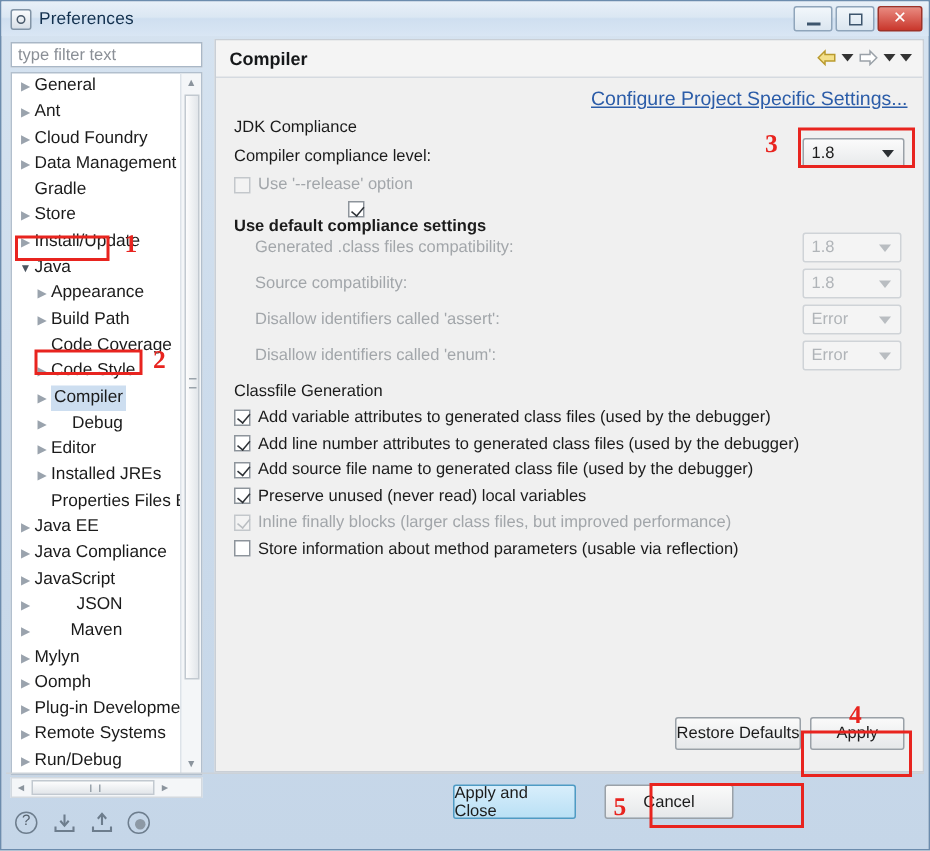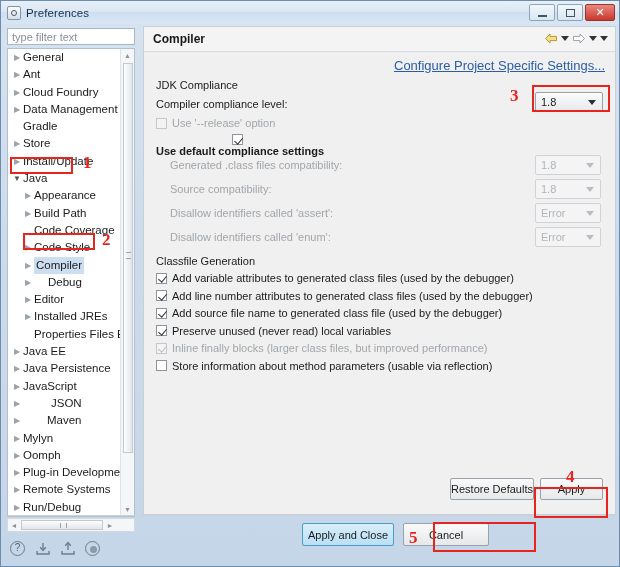--- a/index.html
+++ b/index.html
@@ -296,21 +296,21 @@
             </div>
             <div class="tnode">
               <span class="lbl" style="left: 26px;">Properties Files Edi</span>
             </div>
             <div class="tnode">
               <span class="arrow" style="left: 4px;">▶</span>
               <span class="lbl" style="left: 15px;">Java EE</span>
             </div>
             <div class="tnode">
               <span class="arrow" style="left: 4px;">▶</span>
-              <span class="lbl" style="left: 15px;">Java Persistence</span>
+              <span class="lbl" style="left: 15px;">Java Compliance</span>
             </div>
             <div class="tnode">
               <span class="arrow" style="left: 4px;">▶</span>
               <span class="lbl" style="left: 15px;">JavaScript</span>
             </div>
             <div class="tnode">
               <span class="arrow" style="left: 4px;">▶</span>
               <span class="lbl" style="left: 15px; margin-left: 28px;">JSON</span>
             </div>
             <div class="tnode">
@@ -473,21 +473,21 @@
         </div>
         <div class="btn" id="apply-btn" style="left:396px;top:426px;width:63px;">
           <span>Apply</span>
         </div>
 
       </div>
     </div>
 
     <div class="sep"></div>
 
-    <div class="btn primary" id="apply-close-btn" style="left:298px;top:497px;width:92px;height:23px;">
+    <div class="btn primary" id="apply-close-btn" style="left:298px;top:497px;width:82px;height:23px;">
       <span>Apply and Close</span>
     </div>
     <div class="btn" id="cancel-btn" style="left:399px;top:497px;width:86px;height:23px;">
       <span>Cancel</span>
     </div>
 
   </div>
 
   <div class="redbox" style="left:9px;top:156px;width:63px;height:17px;"></div>
   <div class="rednum" style="left:82px;top:152px;">1</div>

